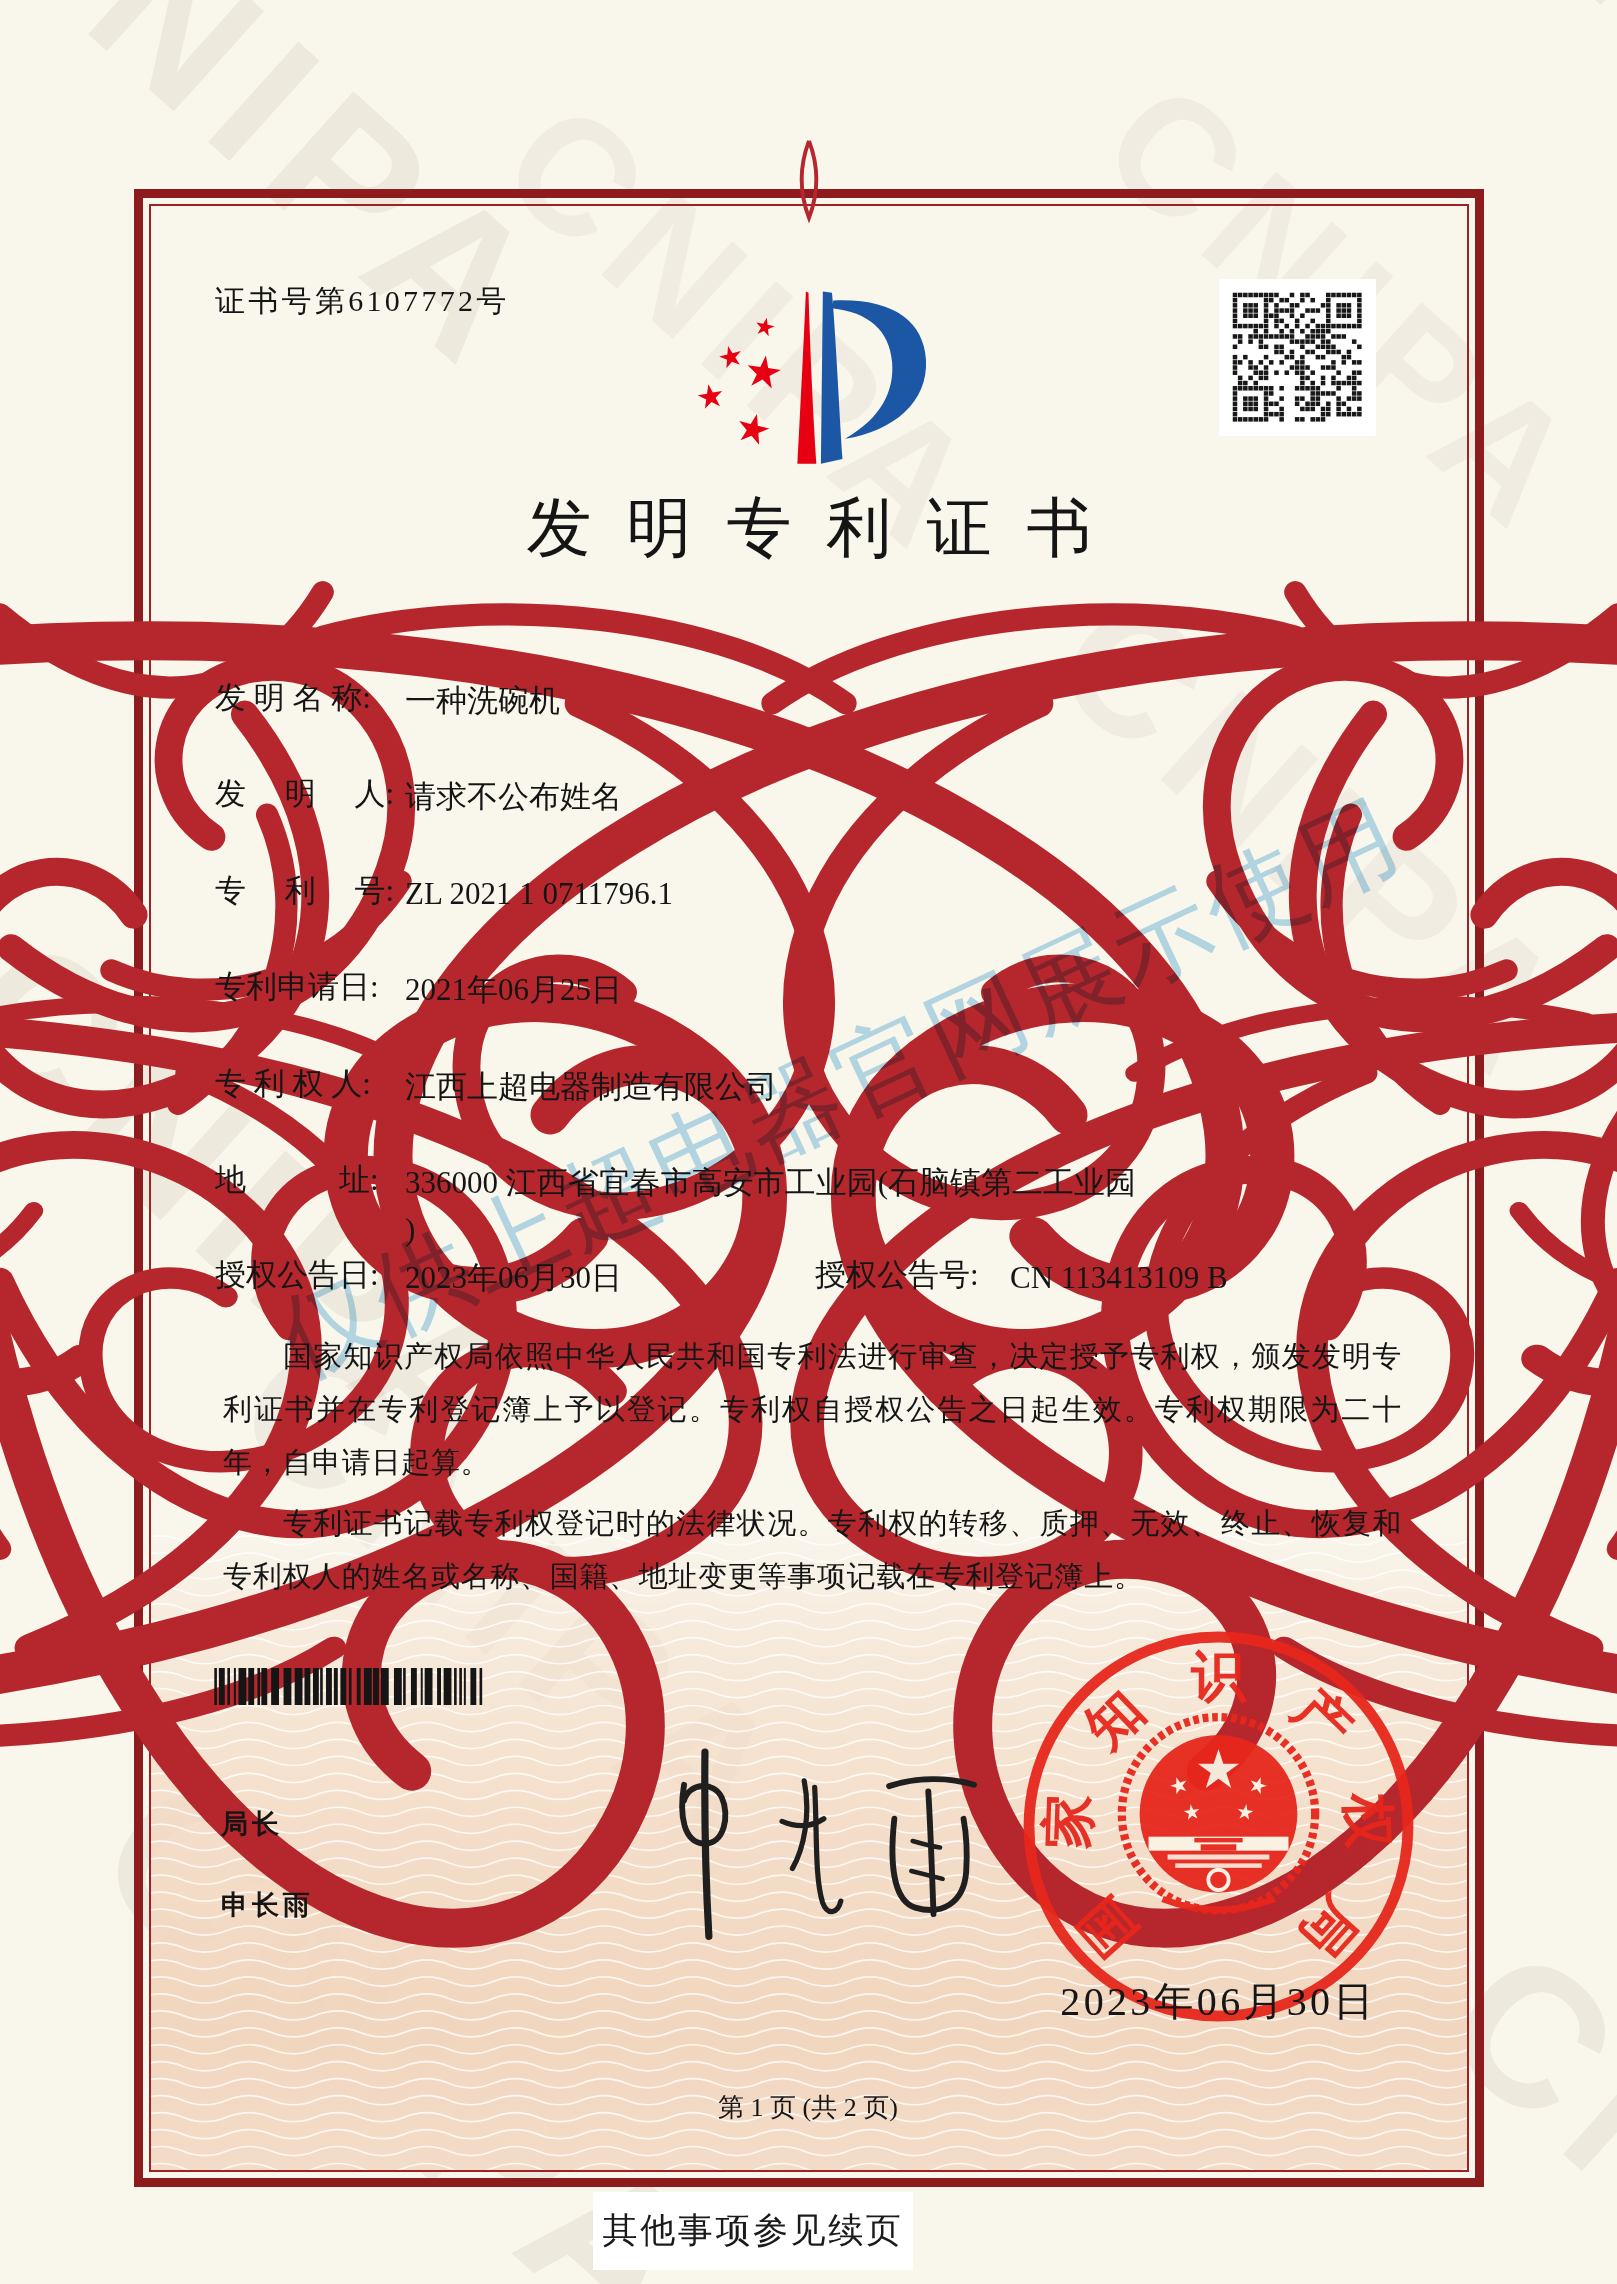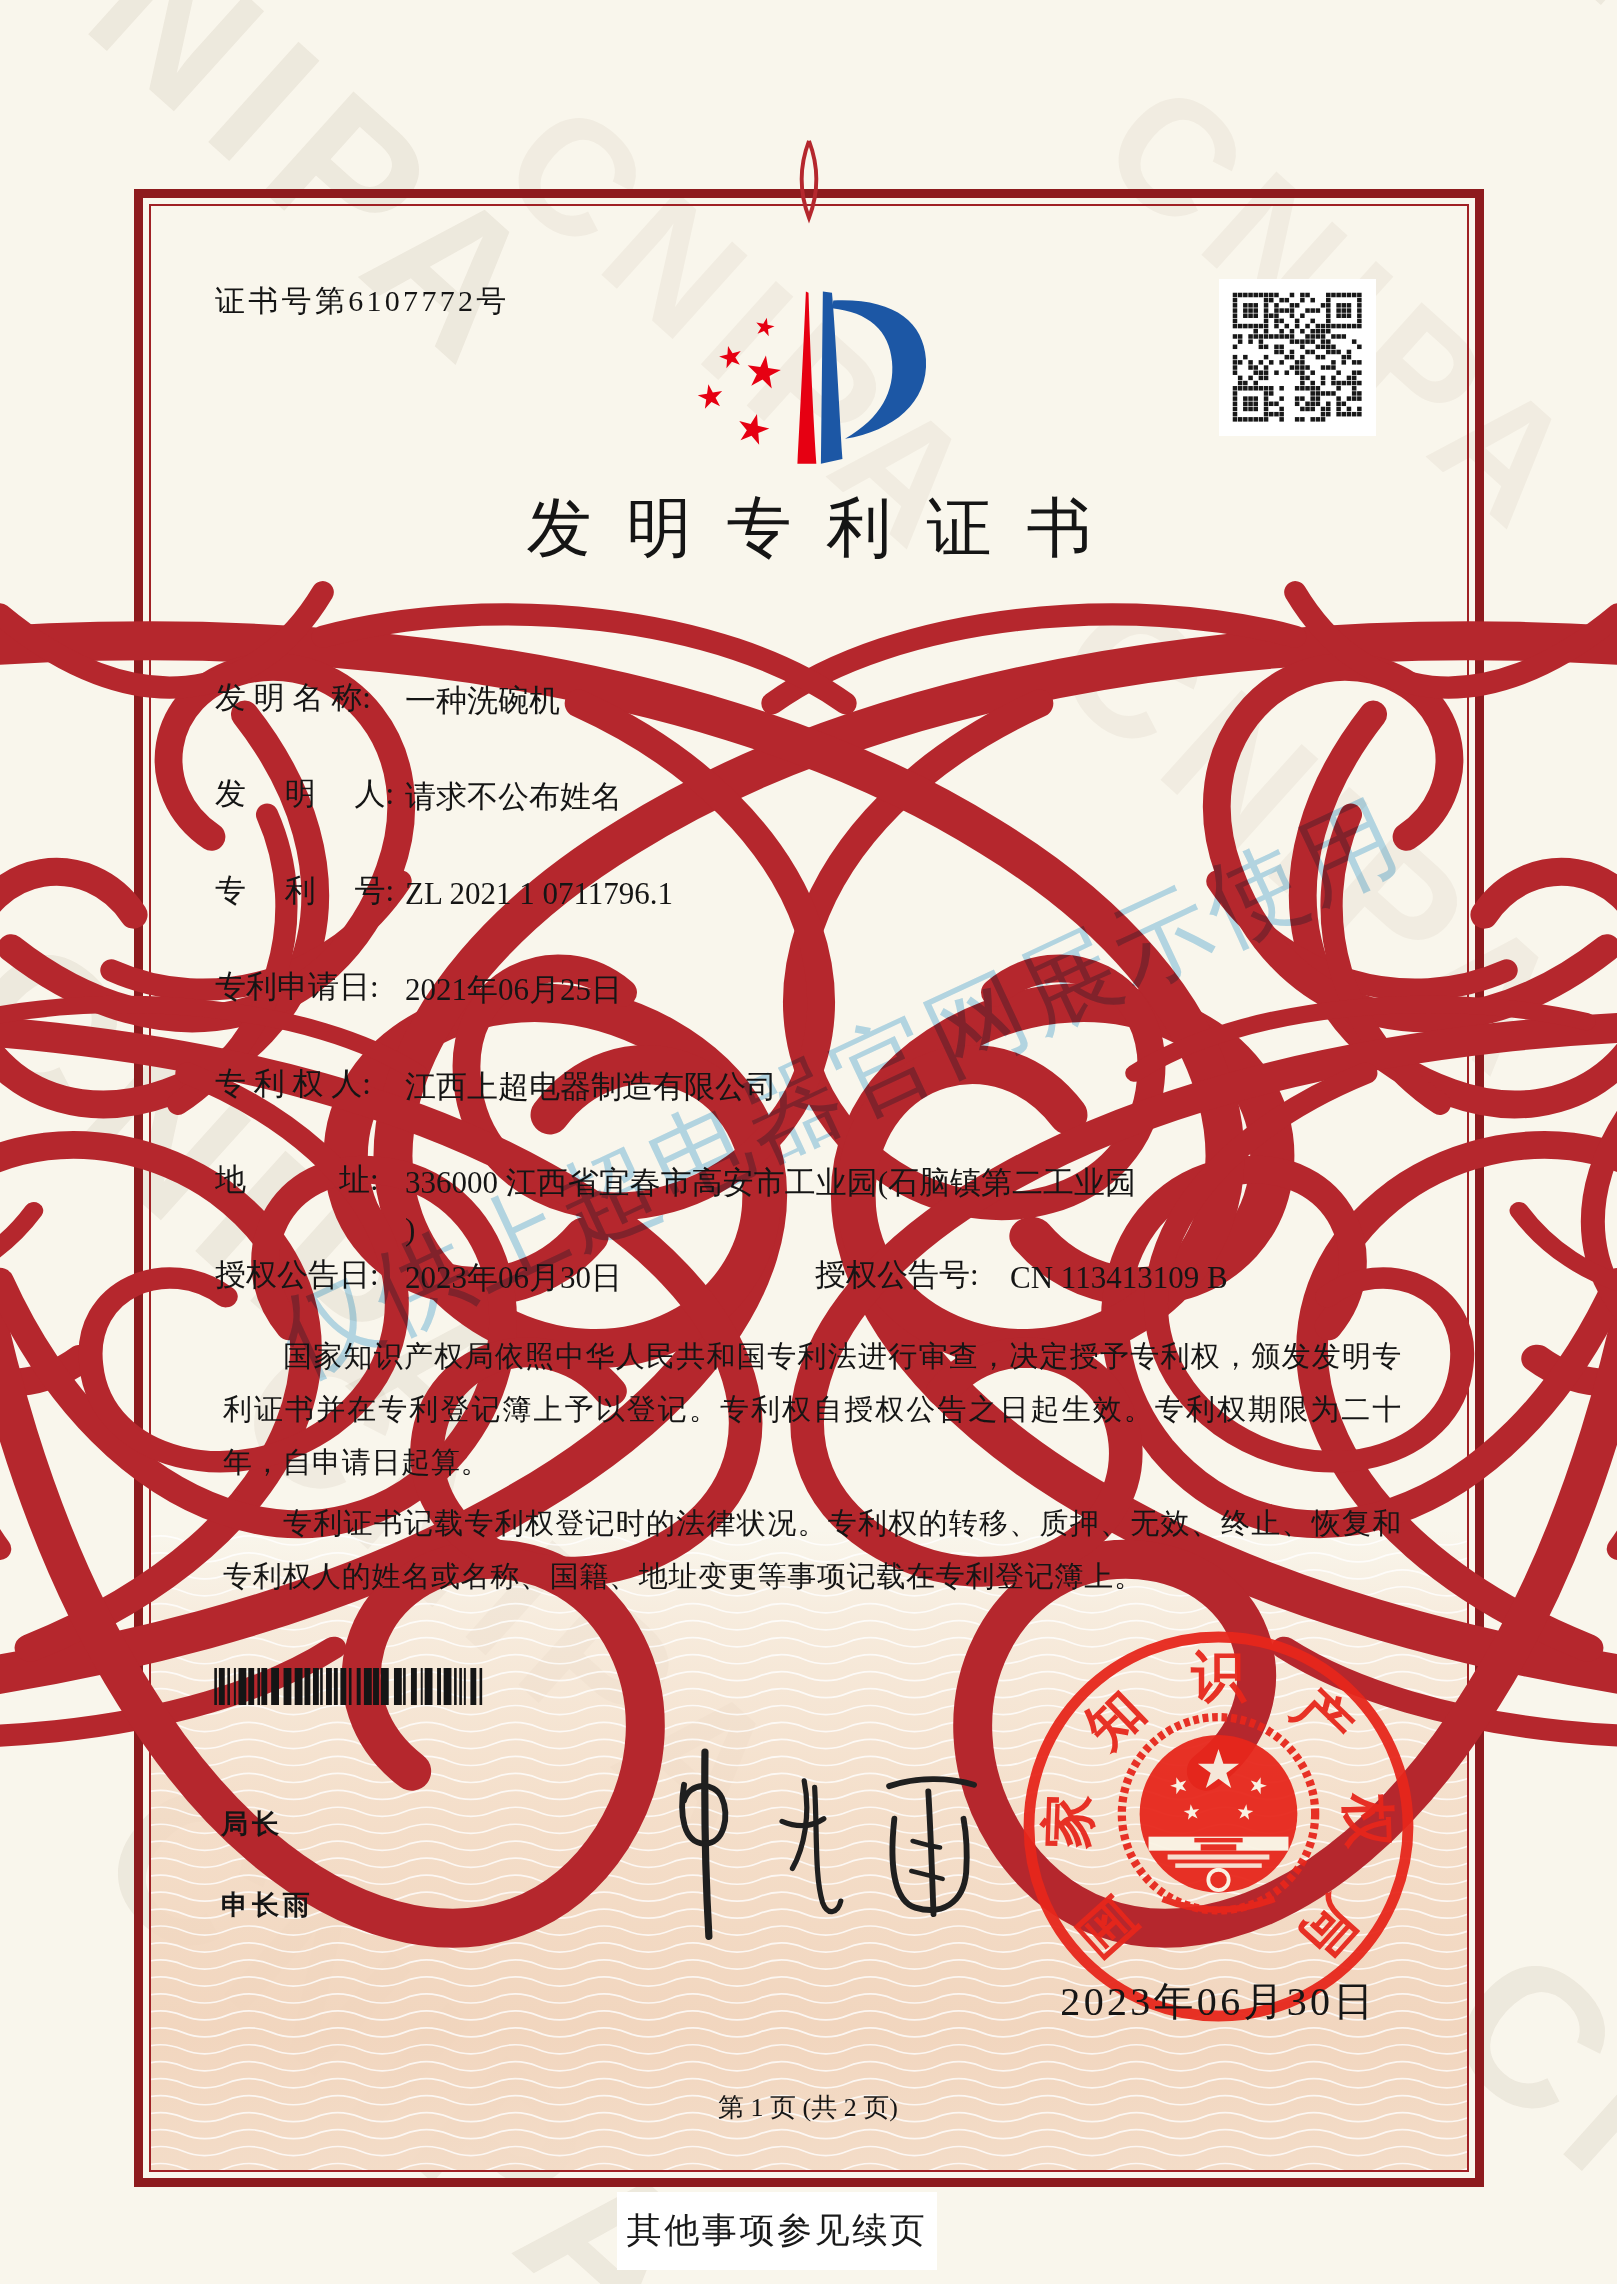--- a/index.html
+++ b/index.html
@@ -32,21 +32,21 @@
   .fvalue{position:absolute;left:190px;white-space:pre-line;line-height:47px;}
   .para-block{position:absolute;z-index:5;left:215px;top:1322px;width:1195px;
         font-size:29px;line-height:53px;letter-spacing:0.7px;}
   .para-block p{margin:8px;text-indent:60px;text-align:justify;}
   .commissioner{position:absolute;z-index:6;left:221px;font-size:27px;font-weight:700;letter-spacing:3.9px;text-align:center;}
   .sig{position:absolute;z-index:6;left:607px;top:1743px;}
   .seal{position:absolute;z-index:7;left:1015px;top:1623px;opacity:0.94;}
   .seal-date{position:absolute;z-index:8;left:1015px;top:1974px;width:407px;text-align:center;
         font-size:40px;letter-spacing:3.3px;color:#161616;}
   .page-indicator{position:absolute;z-index:5;left:0;top:2090px;width:1546px;text-align:center;font-size:26px;margin-left:35px;}
-  .note-box{position:absolute;z-index:5;left:617px;top:2192px;width:320px;height:78px;background:#ffffff;}
+  .note-box{position:absolute;z-index:5;left:593px;top:2192px;width:320px;height:78px;background:#ffffff;}
   .note-box .nt{display:block;width:100%;text-align:center;font-size:35px;line-height:77px;
         letter-spacing:2.6px;color:#1a1a1a;}
   .barcode{position:absolute;z-index:5;left:213px;top:1668px;}
   .qr{position:absolute;z-index:5;left:1219px;top:279px;}
   .logo{position:absolute;z-index:5;left:678px;top:273px;}
 </style>
 </head>
 <body>
 
 <div class="page">

